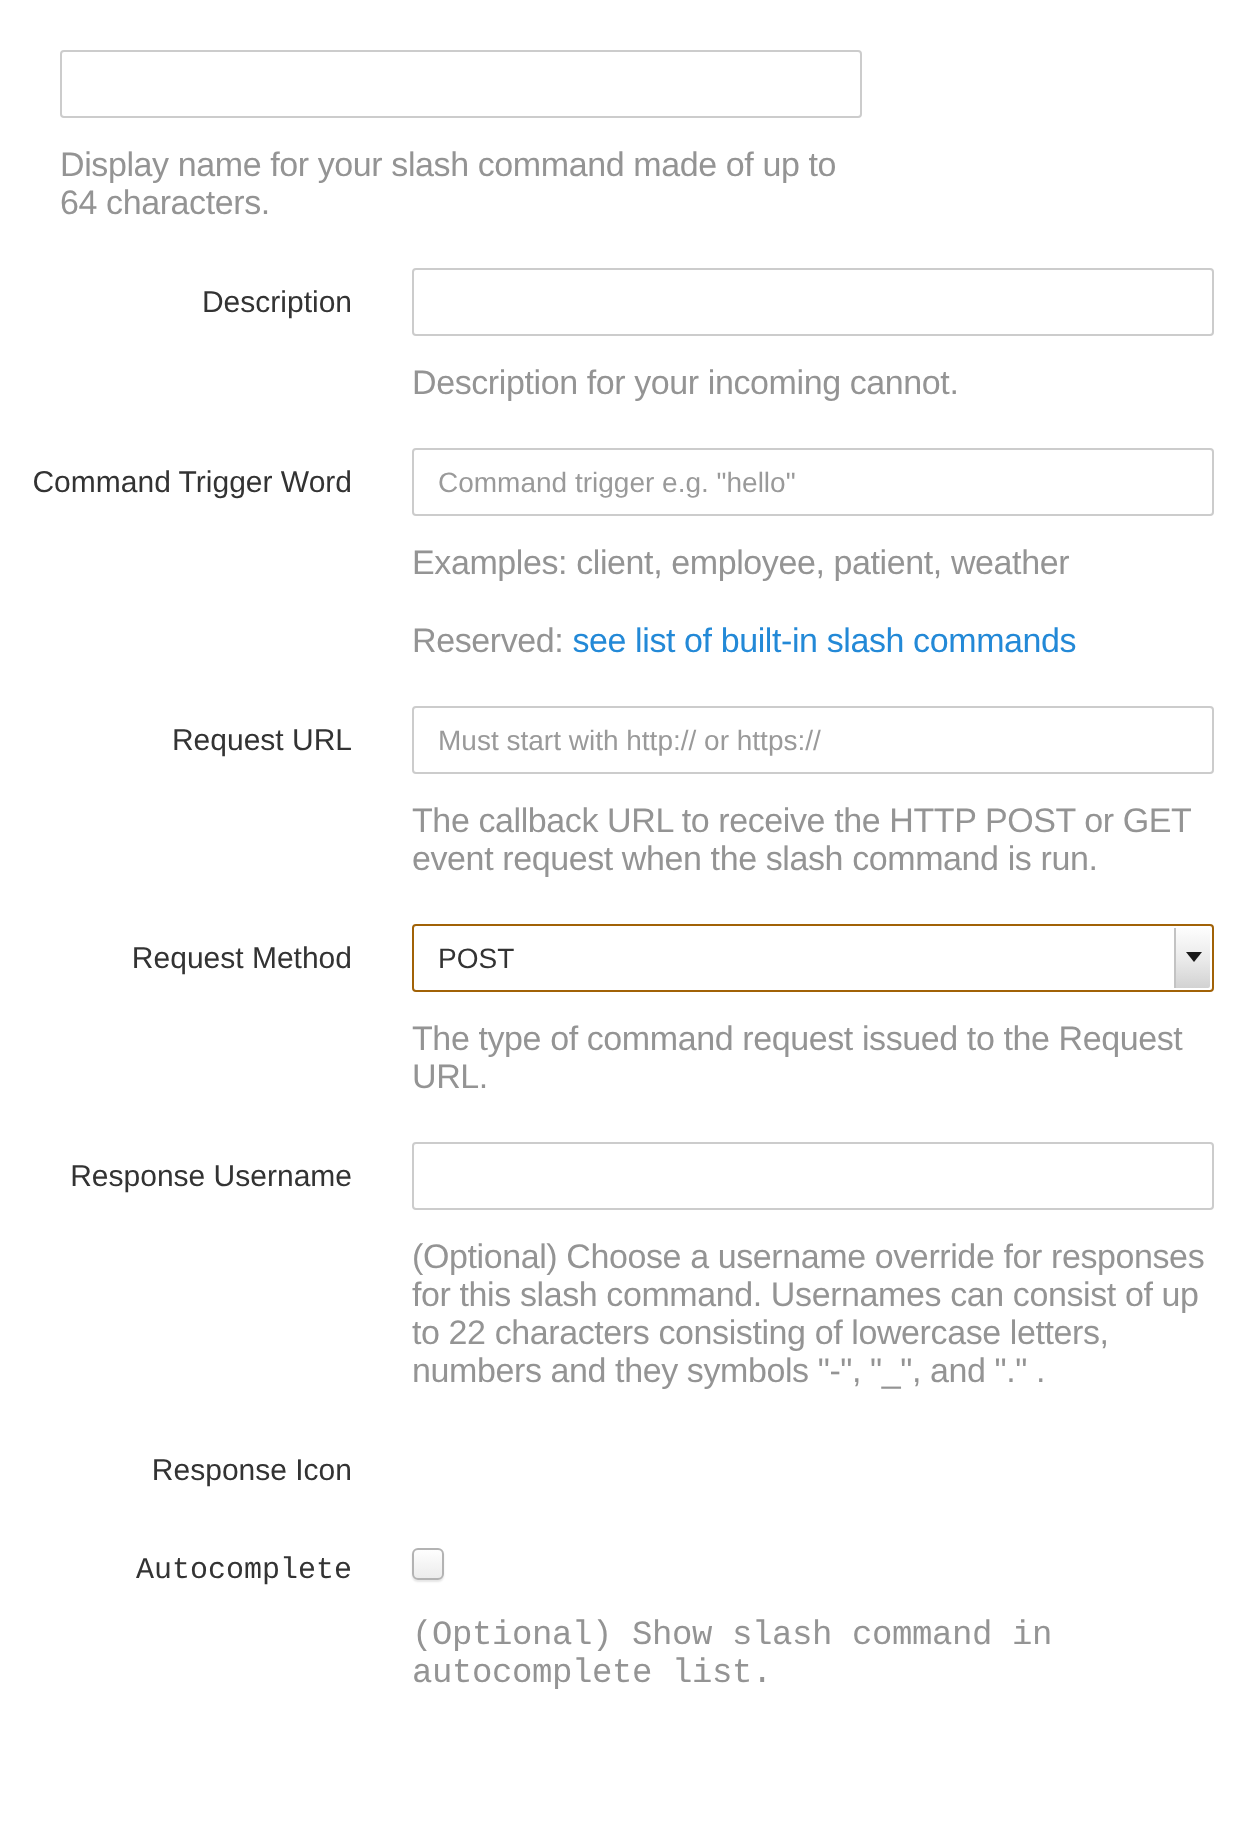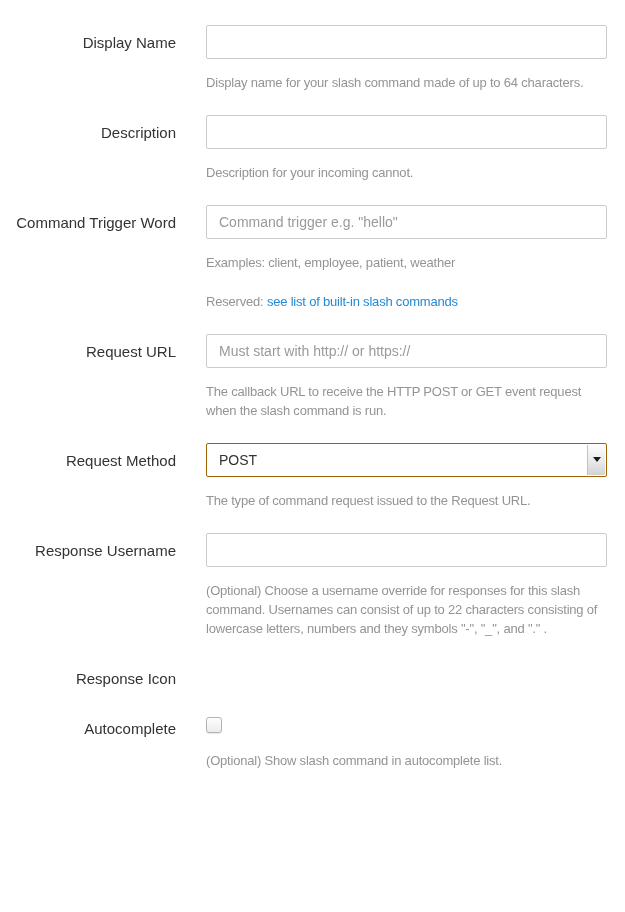--- a/index.html
+++ b/index.html
@@ -18,20 +18,21 @@
     box-sizing: border-box;
     padding: 25px 18px 20px 0;
   }
   .form-group {
     display: flex;
     align-items: flex-start;
     margin-bottom: 23px;
   }
   .form-group:last-child {
     margin-bottom: 0;
+    font-family: Liberation Mono, monospace;
   }
   .label-col {
     flex: 0 0 176px;
     text-align: right;
     font-size: 15px;
     line-height: 19px;
     color: #333333;
     padding-top: 8px;
   }
   .control-col {
@@ -52,21 +53,21 @@
     background: #ffffff;
     outline: none;
   }
   .form-input::placeholder {
     color: #9a9a9a;
     opacity: 1;
   }
   .help {
     margin: 14px 0 0 0;
     color: #949494;
-    font-size: 13px;
+    font-size: 17px;
     letter-spacing: -0.2px;
     line-height: 19px;
   }
   .help + .help {
     margin-top: 20px;
   }
   .link {
     color: #2389d7;
     text-decoration: none;
     cursor: pointer;
@@ -121,21 +122,20 @@
     margin-top: 6px;
     cursor: pointer;
   }
 </style>
 </head>
 <body>
 
 <div class="form">
 
   <div class="form-group">
-    <div class="label-col">Display Name</div>
     <div class="control-col">
       <input class="form-input" type="text" value="" style="">
       <p class="help">Display name for your slash command made of up to 64 characters.</p>
     </div>
   </div>
 
   <div class="form-group">
     <div class="label-col">Description</div>
     <div class="control-col">
       <input class="form-input" type="text" value="" style="">

